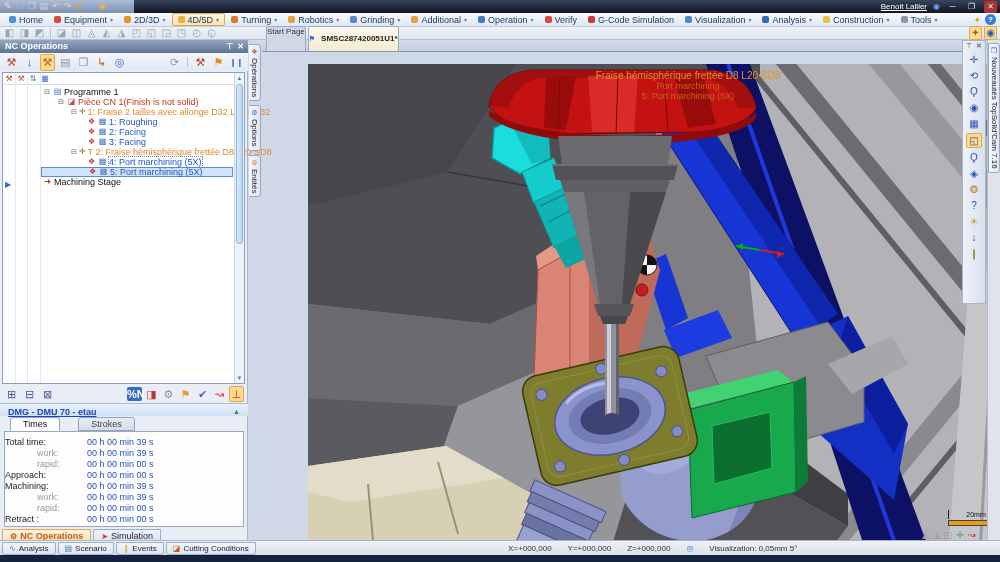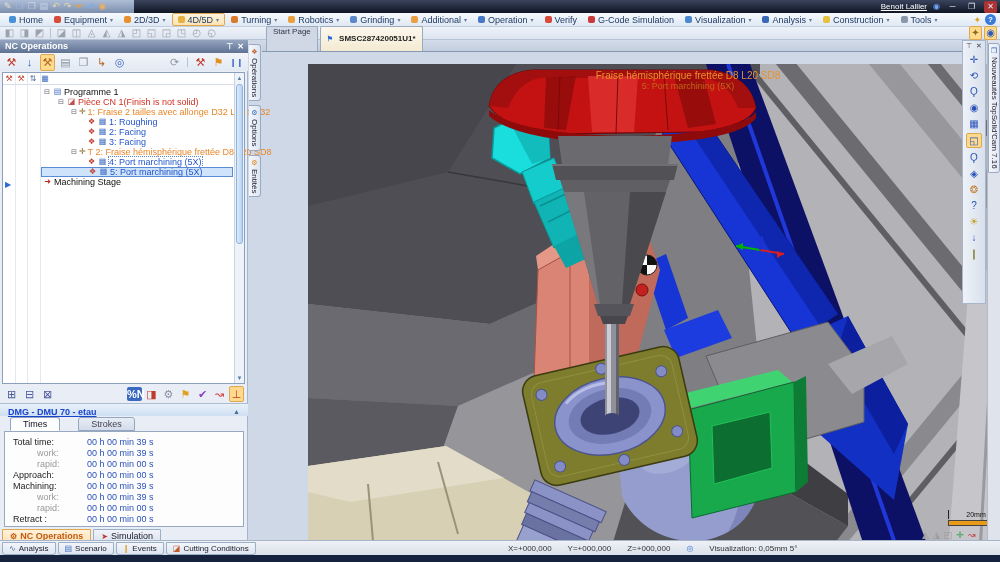--- a/index.html
+++ b/index.html
@@ -65,38 +65,38 @@
 .lp-toolbar2 .rgrp { margin-left:auto; display:flex; gap:2px; align-items:center; }
 .pn-ic { background:#3a6ac0; color:#fff; font-size:6px; font-weight:bold; border-radius:2px; width:13px; line-height:13px; }
 .dmg-bar { position:absolute; left:0; top:363px; width:248px; height:13px; background:linear-gradient(#e8f1fb,#cfe0f3); border-top:1px solid #aebcd0; line-height:12px; padding-left:8px; }
 .dmg-link { font-size:9px; font-weight:bold; color:#1a44cc; text-decoration:underline; }
 .dmg-collapse { position:absolute; right:8px; top:2px; font-size:7px; color:#4a6a9a; }
 .st-tabs { position:absolute; left:10px; top:377px; display:flex; gap:18px; }
 .sttab { height:14px; line-height:13px; font-size:9px; padding:0 12px; border:1px solid #93a5bf; border-radius:3px 3px 0 0; background:linear-gradient(#e8edf5,#d4dcea); color:#445; }
 .sttab.active { background:#fdfdfe; color:#112; border-bottom-color:#fdfdfe; }
 .times-box { position:absolute; left:4px; top:391px; width:240px; height:96px; background:#fdfdfe; border:1px solid #98a8c0; padding-top:5px; }
 .time-row { display:flex; height:11px; line-height:11px; font-size:9px; }
-.tlab { width:82px; padding-left:8px; color:#222; }
+.tlab { width:82px; color:#222; }
 .tlab.sub { padding-left:32px; color:#999; }
 .tval { color:#2a52b8; }
 .dock1 { position:absolute; left:2px; top:489px; display:flex; gap:2px; }
 .dtab { height:14px; display:flex; align-items:center; gap:3px; padding:0 7px; font-size:9px; background:linear-gradient(#f0f3f8,#dde4ee); border:1px solid #9ab0c8; border-radius:0 0 3px 3px; color:#223; }
 .dtab.active { background:linear-gradient(#fff2dd,#ffe3b8); border-color:#e0a84e; color:#c05a10; font-weight:bold; }
 .dtab .i { font-size:8px; }
 
 
 .side-tabs { position:absolute; left:249px; top:44px; width:13px; }
 .vtab { width:12px; background:linear-gradient(90deg,#f4f7fb,#dde5f0); border:1px solid #9aaac4; border-left:none; border-radius:0 3px 3px 0; margin-bottom:4px; display:flex; flex-direction:column; align-items:center; gap:2px; padding:3px 0; }
 .vt-icon { font-size:7px; }
 .vt-label { writing-mode:vertical-rl; font-size:8px; color:#223; }
 
 
 .viewport { position:absolute; left:262px; top:40px; width:724px; height:500px; }
 .doc-tabs { position:absolute; left:0; top:0; width:724px; height:12px; background:linear-gradient(#d4dcea,#c2cede); border-bottom:1px solid #8898b0; display:flex; align-items:flex-end; padding-left:4px; gap:2px; }
-.dtab2 { height:25px; line-height:10px; font-size:8px; padding:0 6px; background:#cfd8e4; border:1px solid #9aaabf; border-bottom:none; border-radius:2px 2px 0 0; color:#334; }
+.dtab2 { height:25px; line-height:10px; font-size:8px; padding:0 0; background:#cfd8e4; border:1px solid #9aaabf; border-bottom:none; border-radius:2px 2px 0 0; color:#334; }
 .dtab2.active { background:linear-gradient(#fdf8ee,#f4ead2); font-weight:bold; color:#222; display:flex; gap:6px; align-items:center; }
 .dtab2 .i { font-size:7px; color:#2a6ad4; }
 .scene { position:absolute; left:0; top:24px; width:724px; height:488px; background:#7e7e83; overflow:hidden;margin-left:46px; }
 .overlay-text { position:absolute; left:230px; top:6px; width:300px; text-align:center; pointer-events:none; }
 .ov1 { font-size:10px; color:#e8912c; }
 .ov2 { font-size:9px; color:#c06818; }
 .scale-widget { position:absolute; left:640px; top:446px; width:56px; text-align:center; }
 .scale-ticks { height:9px; border-left:1px solid #222; border-right:1px solid #222; font-size:7px; line-height:9px; color:#111; }
 .scale-bar { height:6px; background:#e89a18; border:1px solid #444; margin-top:1px; }
 .mini-icons { position:absolute; left:614px; top:466px; display:flex; gap:4px; font-size:9px; color:#9a9a9e; }
@@ -585,20 +585,21 @@
           <line x1="452" y1="186" x2="428" y2="182" stroke="#00b400" stroke-width="2"></line>
           <polygon points="428,182 435,179 435,186" fill="#00b400"></polygon>
           <line x1="452" y1="186" x2="476" y2="190" stroke="#d42020" stroke-width="2"></line>
           <polygon points="476,190 469,187 469,194" fill="#d42020"></polygon>
           <line x1="452" y1="186" x2="454" y2="172" stroke="#2030d0" stroke-width="2"></line>
           <polygon points="454,172 450,178 457,179" fill="#2030d0"></polygon>
         </g>
       </svg>
       <div class="overlay-text">
         <div class="ov1">Fraise hémisphérique frettée D8 L20 SD8</div>
+        <div class="ov2">Port marchining</div>
         <div class="ov2">5: Port marchining (5X)</div>
       </div>
       <div class="scale-widget">
         <div class="scale-ticks">20mm</div>
         <div class="scale-bar"></div>
       </div>
       <div class="mini-icons">
         <span class="i">◭</span>
         <span class="i">◮</span>
         <span class="i">◰</span>

